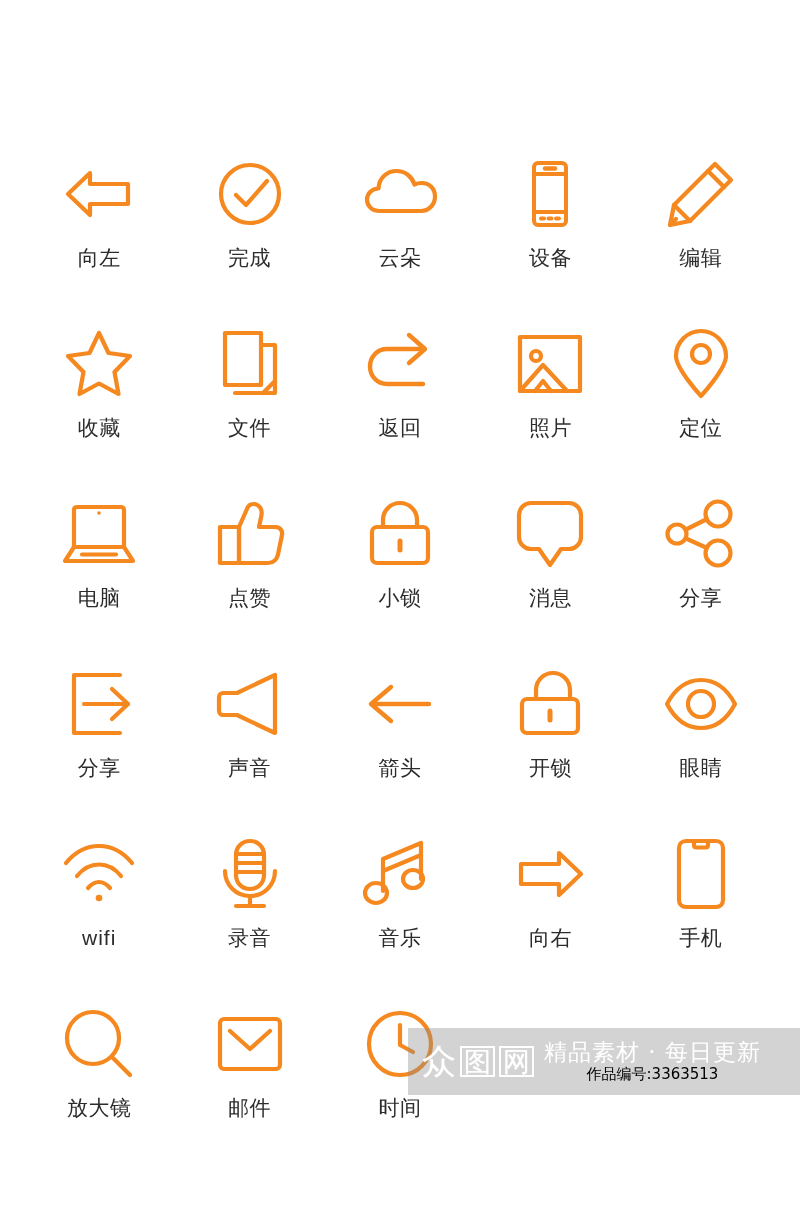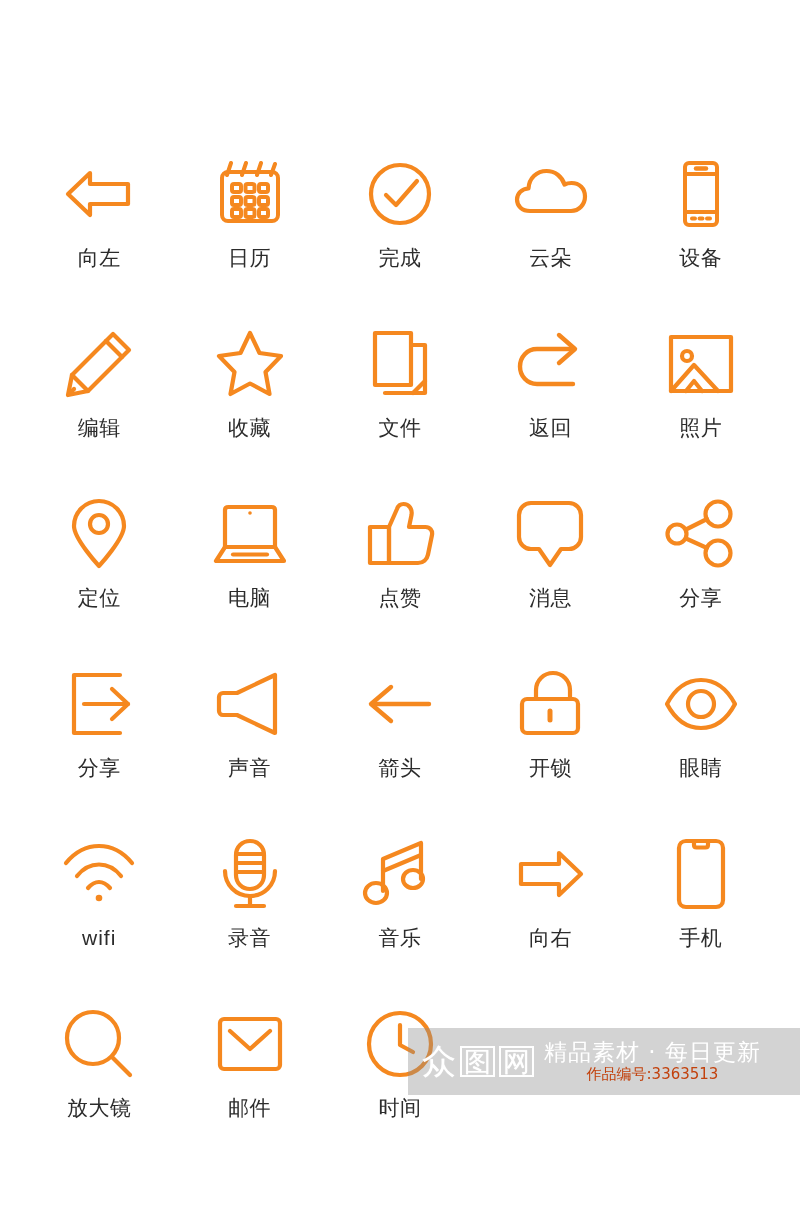--- a/index.html
+++ b/index.html
@@ -111,21 +111,21 @@
   }
   .wm-tagline {
     color: #ffffff;
     font-size: 23px;
     line-height: 1.05;
     letter-spacing: 1px;
     font-family: "DejaVu Sans", sans-serif;
     white-space: nowrap;
   }
   .wm-code {
-    color: #c2410c;
+    color: #000000;
     font-size: 15px;
     line-height: 1.2;
     margin-top: 0;
     text-align: center;
     font-family: "DejaVu Sans", sans-serif;
     white-space: nowrap;
   }
 </style>
 </head>
 <body>
@@ -135,38 +135,20 @@
 
     <div class="icon-cell">
       <div class="icon-art">
         <svg viewBox="0 0 78 78" fill="none" stroke="#F5881F" stroke-width="4.2" stroke-linejoin="round" stroke-linecap="round">
           <path d="M30 18 L8 39 L30 60 L30 49 L68 49 L68 29 L30 29 Z"></path>
         </svg>
       </div>
       <div class="icon-label">向左</div>
     </div>
 
-    <div class="icon-cell">
-      <div class="icon-art">
-        <svg viewBox="0 0 78 78" fill="none" stroke="#F5881F" stroke-width="4" stroke-linejoin="round" stroke-linecap="round">
-          <rect x="11" y="17" width="56" height="49" rx="6"></rect>
-          <path d="M20 8 L16 20 M35 8 L31 20 M50 8 L46 20 M64 9 L60 20"></path>
-          <rect x="21" y="29" width="9" height="8" rx="2"></rect>
-          <rect x="34.5" y="29" width="9" height="8" rx="2"></rect>
-          <rect x="48" y="29" width="9" height="8" rx="2"></rect>
-          <rect x="21" y="42" width="9" height="8" rx="2"></rect>
-          <rect x="34.5" y="42" width="9" height="8" rx="2"></rect>
-          <rect x="48" y="42" width="9" height="8" rx="2"></rect>
-          <rect x="21" y="54" width="9" height="8" rx="2"></rect>
-          <rect x="34.5" y="54" width="9" height="8" rx="2"></rect>
-          <rect x="48" y="54" width="9" height="8" rx="2"></rect>
-        </svg>
-      </div>
-      <div class="icon-label">日历</div>
-    </div>
 
     <div class="icon-cell">
       <div class="icon-art">
         <svg viewBox="0 0 78 78" fill="none" stroke="#F5881F" stroke-width="4.2" stroke-linejoin="round" stroke-linecap="round">
           <circle cx="39" cy="39" r="29"></circle>
           <path d="M25 40 L35 50 L56 26"></path>
         </svg>
       </div>
       <div class="icon-label">完成</div>
     </div>
@@ -271,20 +253,30 @@
     <div class="icon-cell">
       <div class="icon-art">
         <svg viewBox="0 0 78 78" fill="none" stroke="#F5881F" stroke-width="4.2" stroke-linejoin="round" stroke-linecap="round">
           <path d="M28 32 L28 68 L57 68 C62 68 66 64.5 67 59.5 L71 40 C71.8 35.5 69 32 64.5 32 L48 32 L50.5 20 C51.5 14 48 9 42.5 9 C39.5 9 37 11 36 14 Z"></path>
           <rect x="9" y="32" width="19" height="36"></rect>
         </svg>
       </div>
       <div class="icon-label">点赞</div>
     </div>
 
+    <div class="icon-cell">
+      <div class="icon-art">
+        <svg viewBox="0 0 78 78" fill="none" stroke="#F5881F" stroke-width="4.2" stroke-linejoin="round" stroke-linecap="round">
+          <path d="M22 32 L22 25 C22 15.5 29.5 8 39 8 C48.5 8 56 15.5 56 25 L56 32"></path>
+          <rect x="11" y="32" width="56" height="36" rx="5"></rect>
+          <path d="M39 46 L39 55" stroke-width="5"></path>
+        </svg>
+      </div>
+      <div class="icon-label">小锁</div>
+    </div>
 
     <div class="icon-cell">
       <div class="icon-art">
         <svg viewBox="0 0 78 78" fill="none" stroke="#F5881F" stroke-width="4.2" stroke-linejoin="round" stroke-linecap="round">
           <path d="M20 8 L58 8 C64.5 8 70 13.5 70 20 L70 42 C70 48.5 64.5 54 58 54 L50 54 L39 70 L28 54 L20 54 C13.5 54 8 48.5 8 42 L8 20 C8 13.5 13.5 8 20 8 Z"></path>
         </svg>
       </div>
       <div class="icon-label">消息</div>
     </div>
 

